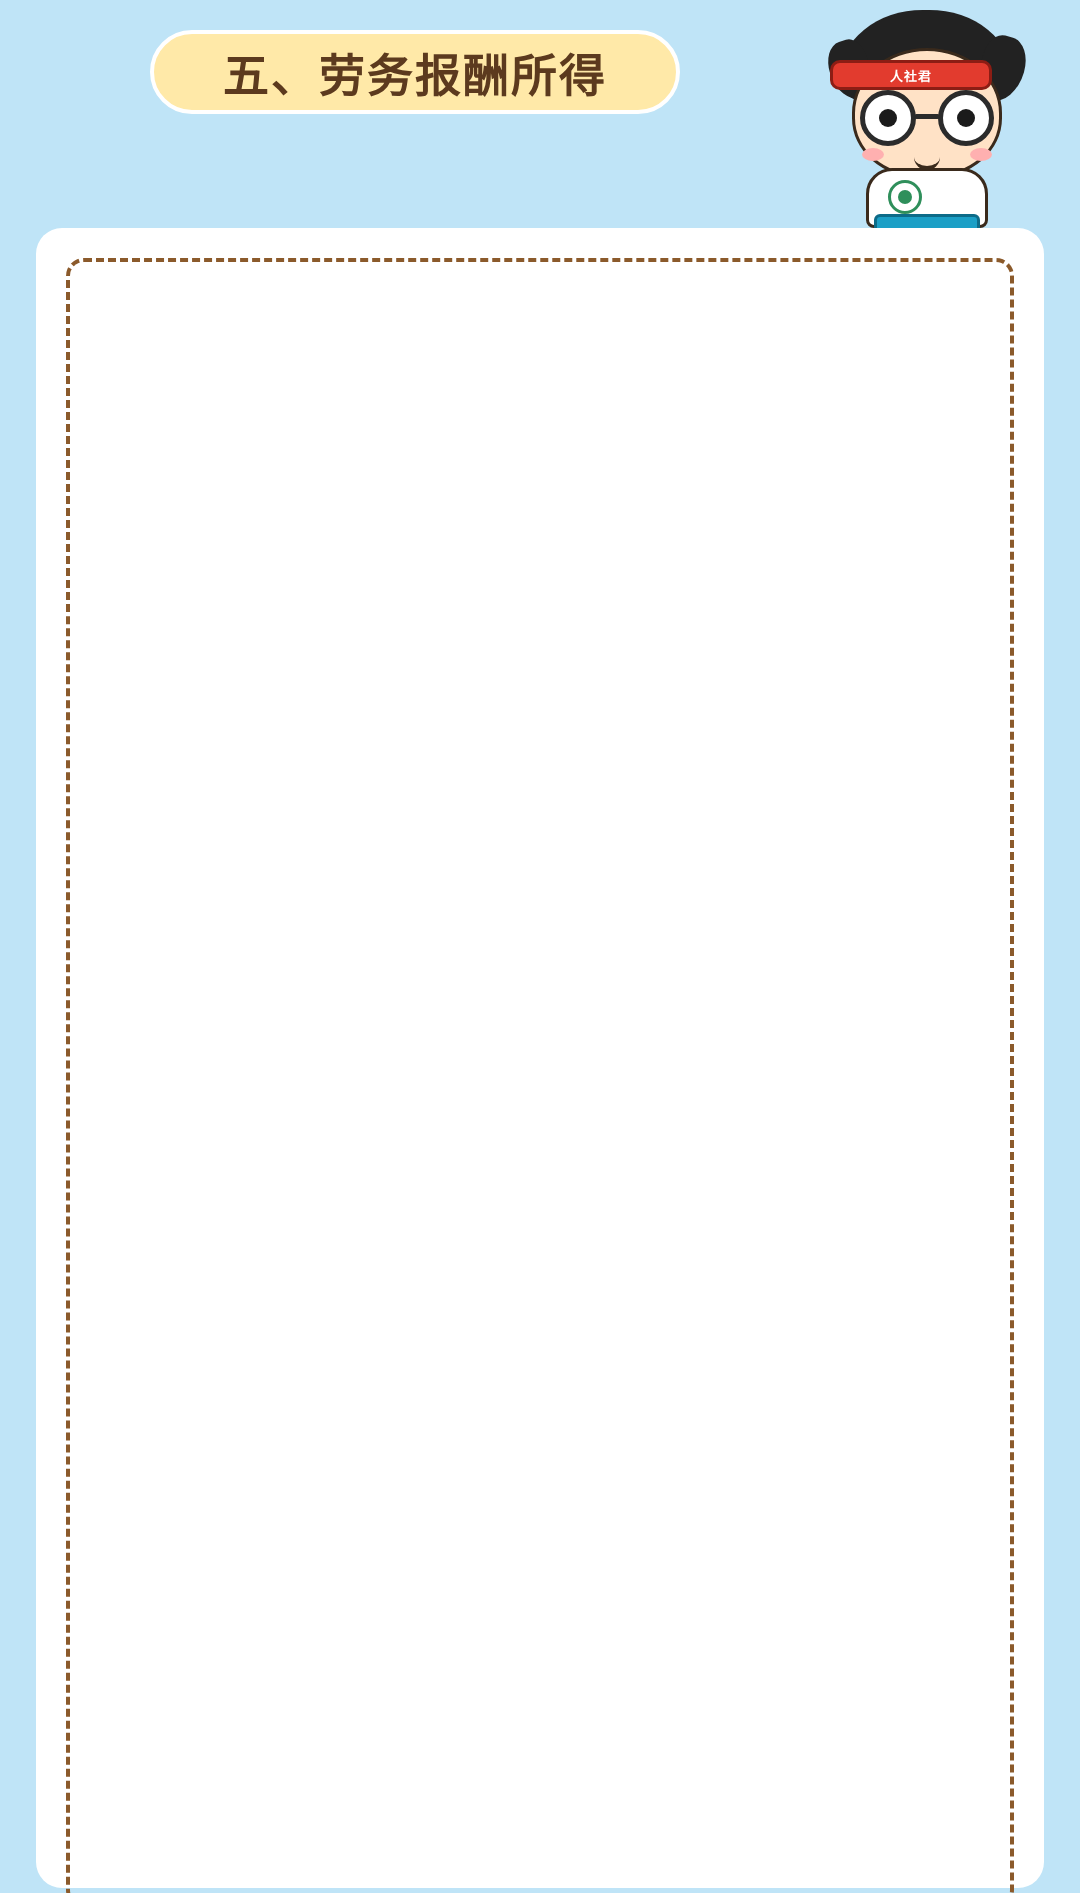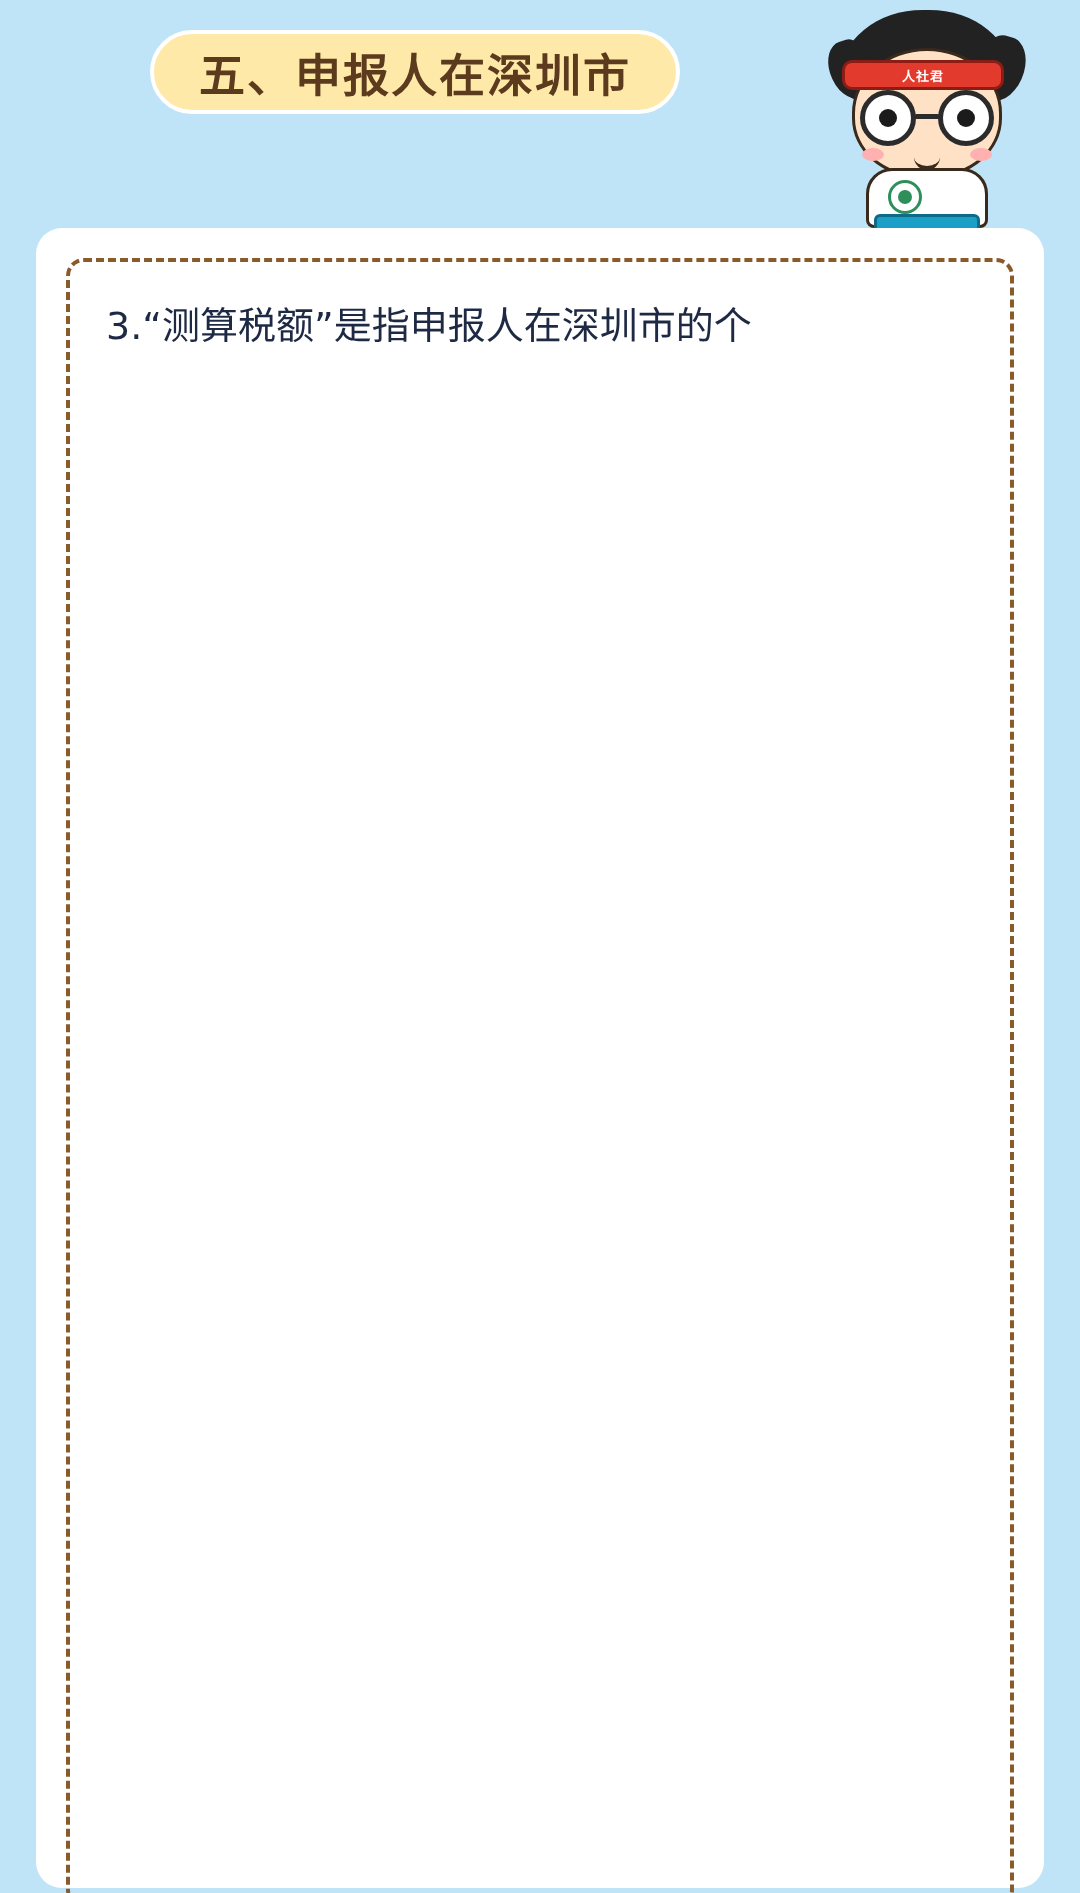--- a/index.html
+++ b/index.html
@@ -96,21 +96,21 @@
     top: 40px;
     width: 150px;
     height: 130px;
     background: #ffe2c6;
     border-radius: 50% 50% 46% 46%;
     border: 3px solid #3a2a1c;
     box-sizing: border-box;
   }
   .mascot .headband {
     position: absolute;
-    left: 20px;
+    left: 8px;
     top: 52px;
     width: 162px;
     height: 30px;
     background: #e23b2e;
     border-radius: 10px;
     border: 3px solid #8c1d14;
     box-sizing: border-box;
     display: flex;
     align-items: center;
     justify-content: center;
@@ -263,21 +263,21 @@
   .b {
     font-weight: bold;
   }
 </style>
 </head>
 <body>
 
 <div class="header">
 
   <div class="title-pill">
-    <span>五、申报人在深圳市</span>
+    <span>五、劳务报酬所得</span>
   </div>
 
   <div class="mascot">
     <div class="shadow"></div>
     <div class="hair"></div>
     <div class="face"></div>
     <div class="headband">
       <span>人社君</span>
     </div>
     <div class="glasses">
@@ -295,16 +295,15 @@
     <div class="body"></div>
     <div class="logo"></div>
     <div class="pants"></div>
   </div>
 
 </div>
 
 <div class="card">
   <div class="dashed">
     <div class="content" id="article-body">
-        <p class="para"><span>3.“测算税额”是指申报人在深圳市的个</span></p>
       </div>
   </div>
 </div>
 
 </body></html>

